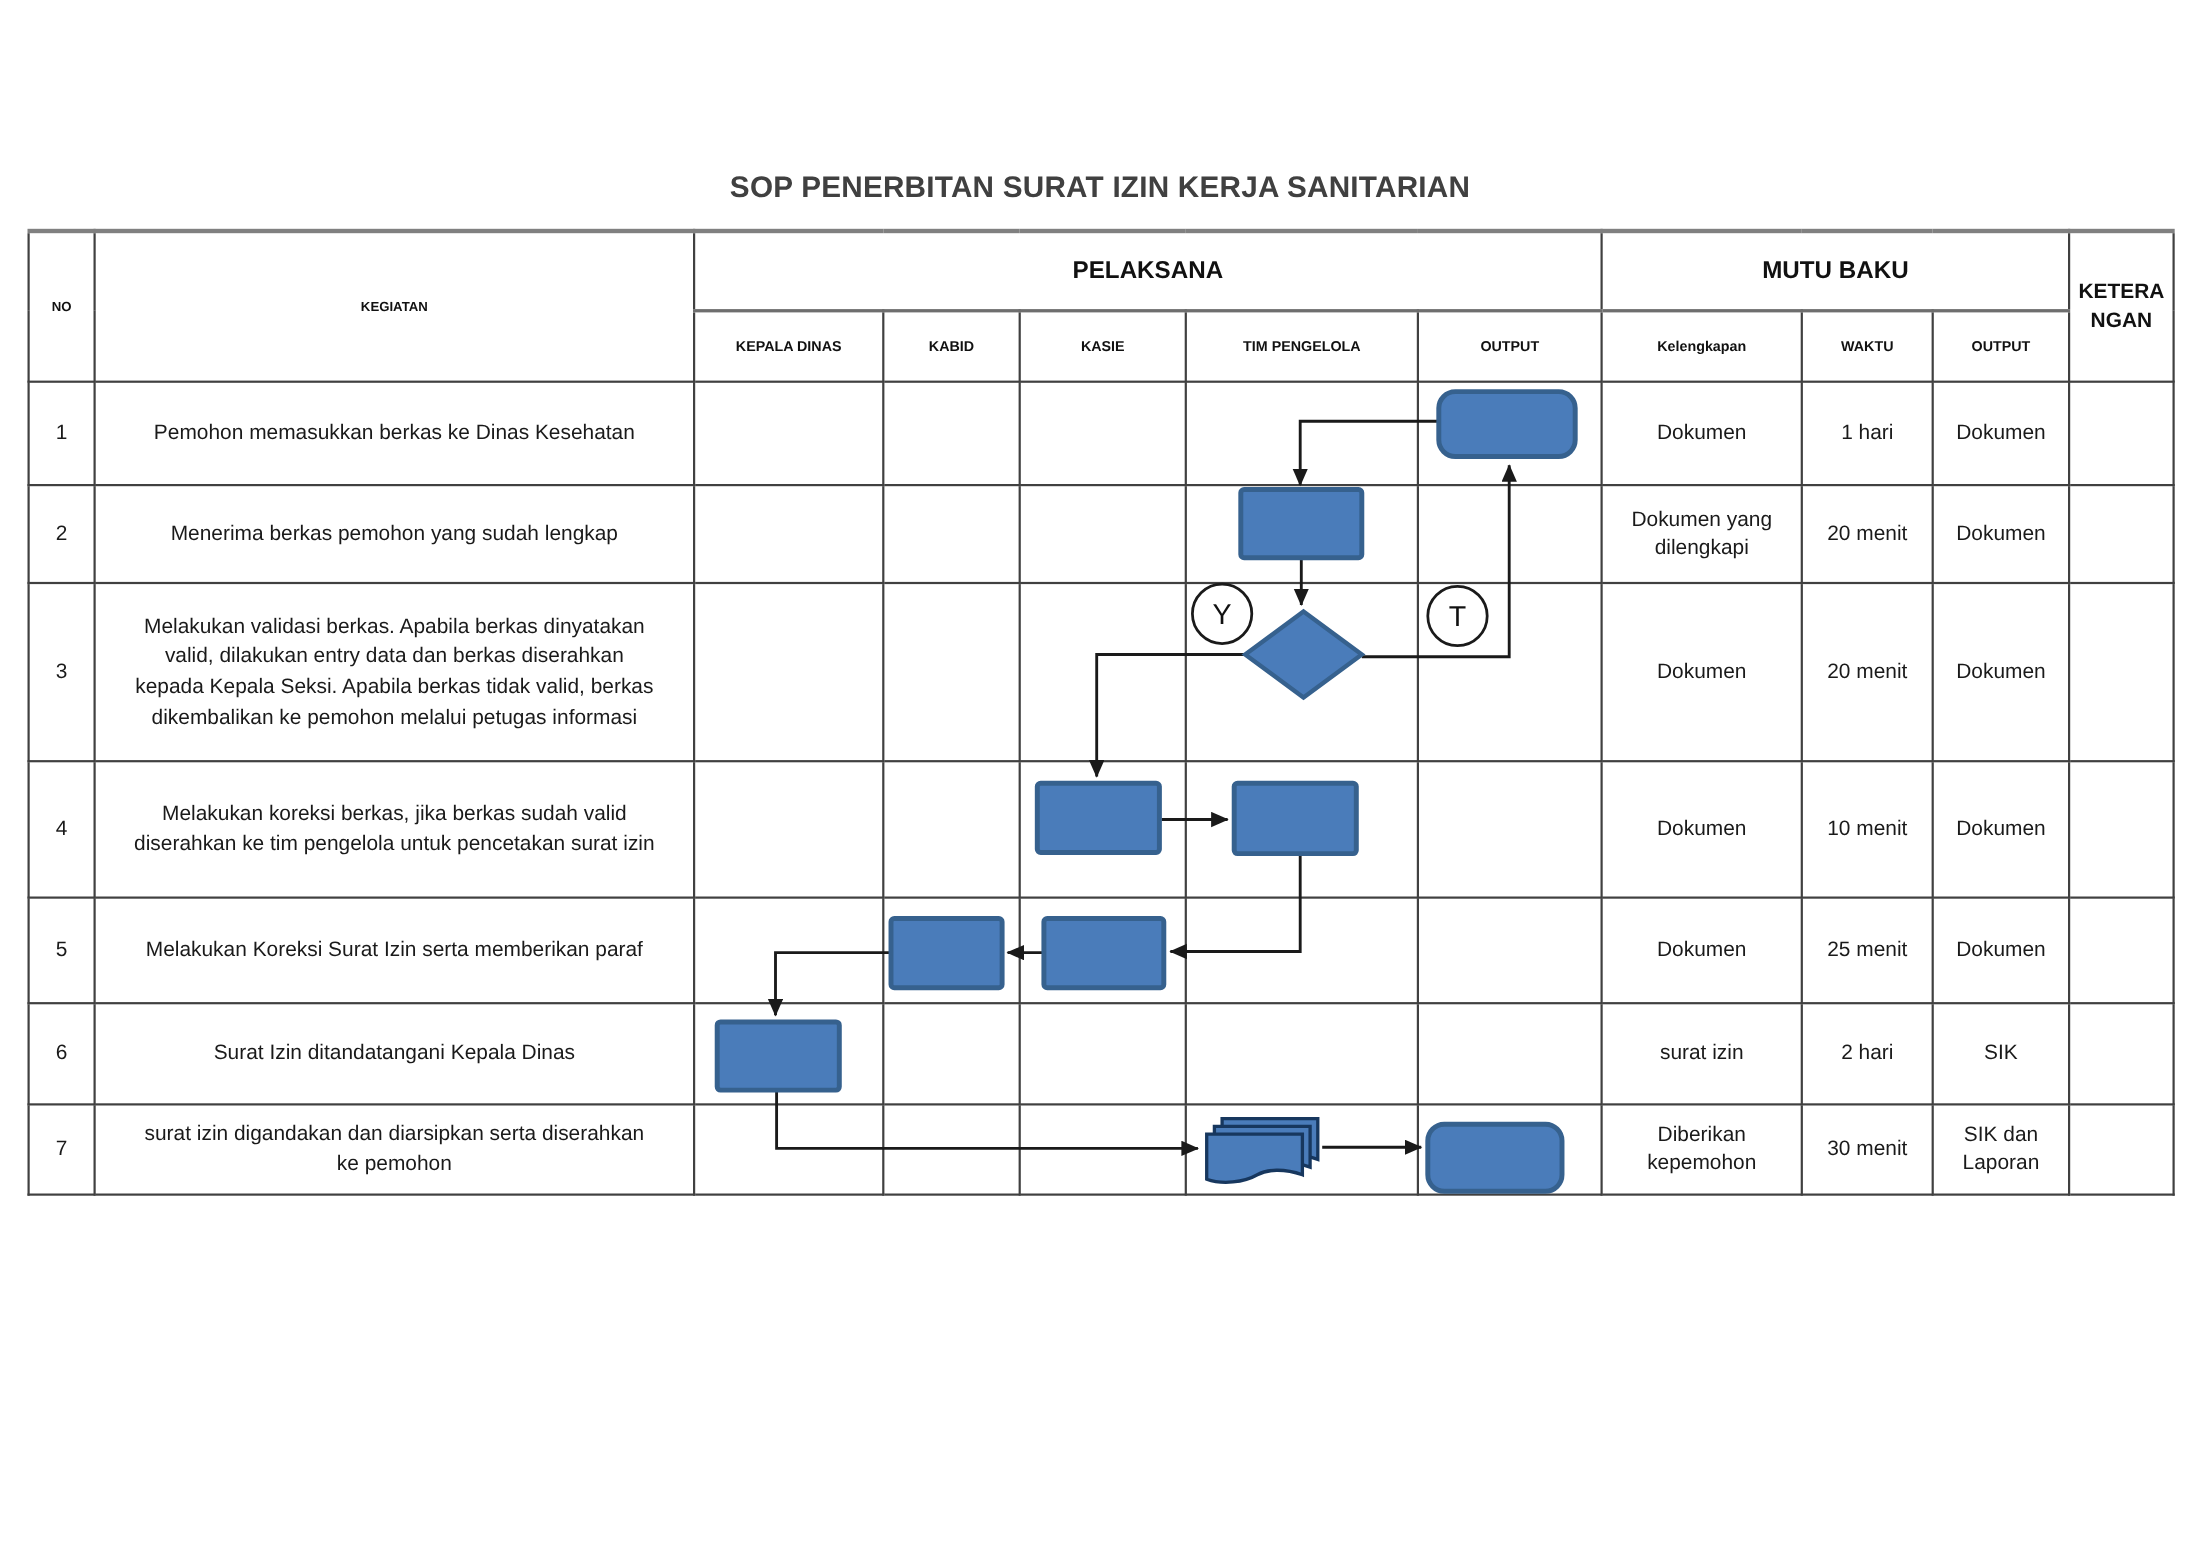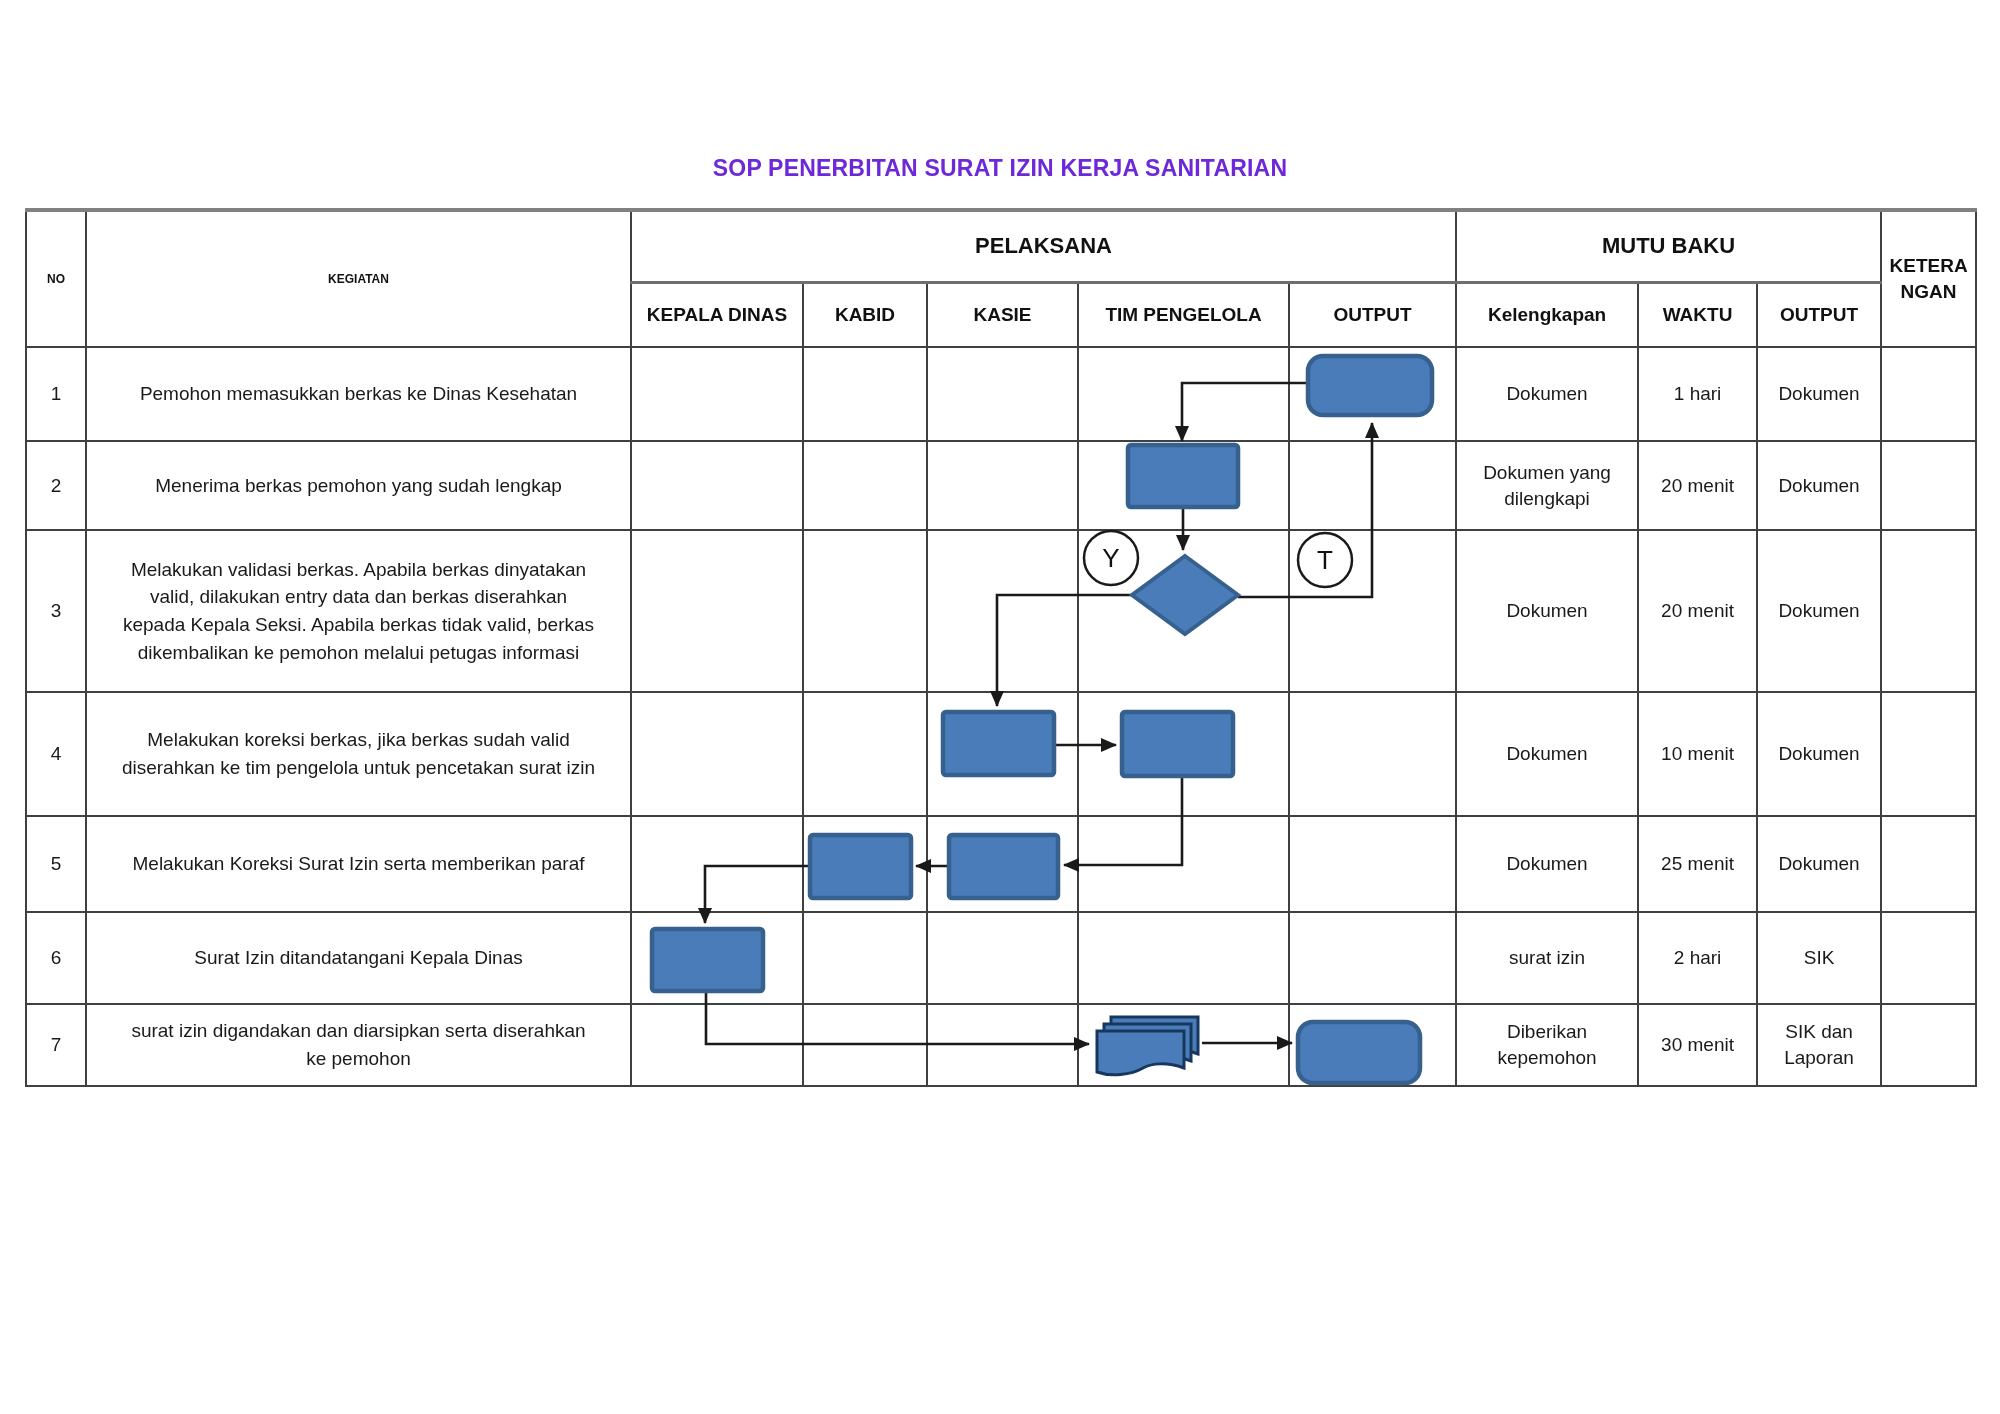--- a/index.html
+++ b/index.html
@@ -2,42 +2,42 @@
 <html><head>
 <meta charset="utf-8">
 <style>
   html,body { margin:0; padding:0; background:#ffffff; }
   .page {
     position:relative; width:2000px; height:1414px; background:#ffffff;
     font-family:"Liberation Sans", sans-serif; color:#1f1f1f; overflow:hidden;
   }
   .doc-title {
     position:absolute; top:155px; left:0; width:100%;
-    text-align:center; font-size:23px; font-weight:700; color:#6d28d9;
+    text-align:center; font-size:27px; font-weight:700; color:#404040;
     letter-spacing:0.2px;
   }
   table.sop {
     position:absolute; left:25px; top:208px; width:1950px;
     border-collapse:collapse; table-layout:fixed;
     border:2px solid #404040; border-top:4px solid #808080;
   }
   table.sop th, table.sop td {
     border:2px solid #404040; vertical-align:middle; text-align:center;
     overflow:hidden;
   }
   tr.hrow1 { height:72px; }
   tr.hrow2 { height:65px; }
   tr.r1 { height:94px; } tr.r2 { height:89px; } tr.r3 { height:162px; }
   tr.r4 { height:124px; } tr.r5 { height:96px; } tr.r6 { height:92px; }
   tr.r7 { height:82px; }
   th { font-weight:700; color:#111111; }
   .hrow1 th.merged { font-size:22px; border-bottom:3px solid #6e6e6e; }
   th.span2 { font-size:12px; border-bottom:4px solid #808080; }
   th.ket-head { font-size:19px; word-break:break-all; line-height:1.35; padding:0 4px;margin-left:10px; }
-  .hrow2 th { font-size:19px; border-bottom:4px solid #808080; padding:12px 2px; }
+  .hrow2 th { font-size:13px; border-bottom:4px solid #808080; padding:12px 2px; }
   td { font-size:19px; line-height:1.35; color:#1a1a1a; }
   td.keg { text-align:left; padding:8px 32px; line-height:1.45;margin-left:28px; }
   td.no { text-align:center; }
   td.kel { padding:0 26px; }
   td.out { padding:0 10px; }
   svg.flow-overlay { position:absolute; left:0; top:0; pointer-events:none; }
   .fc-line { fill:none; stroke-width:2.6px; }
   .fc-ltr { font-family:"Liberation Sans",sans-serif; font-size:26px; fill:#111111;
             text-anchor:middle; }
 </style>

